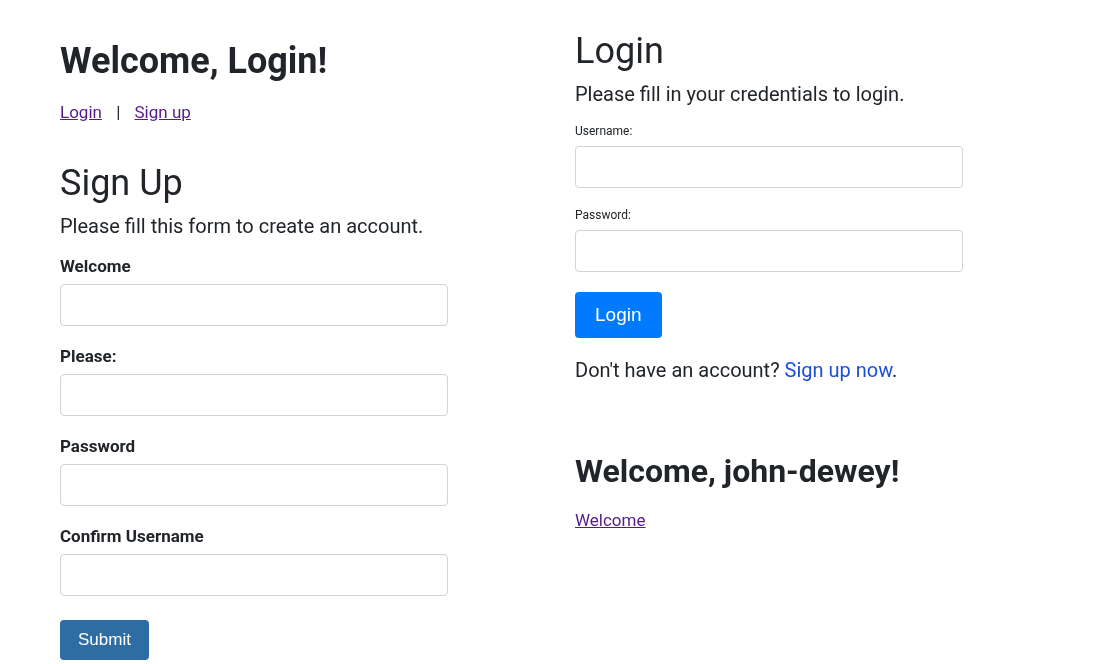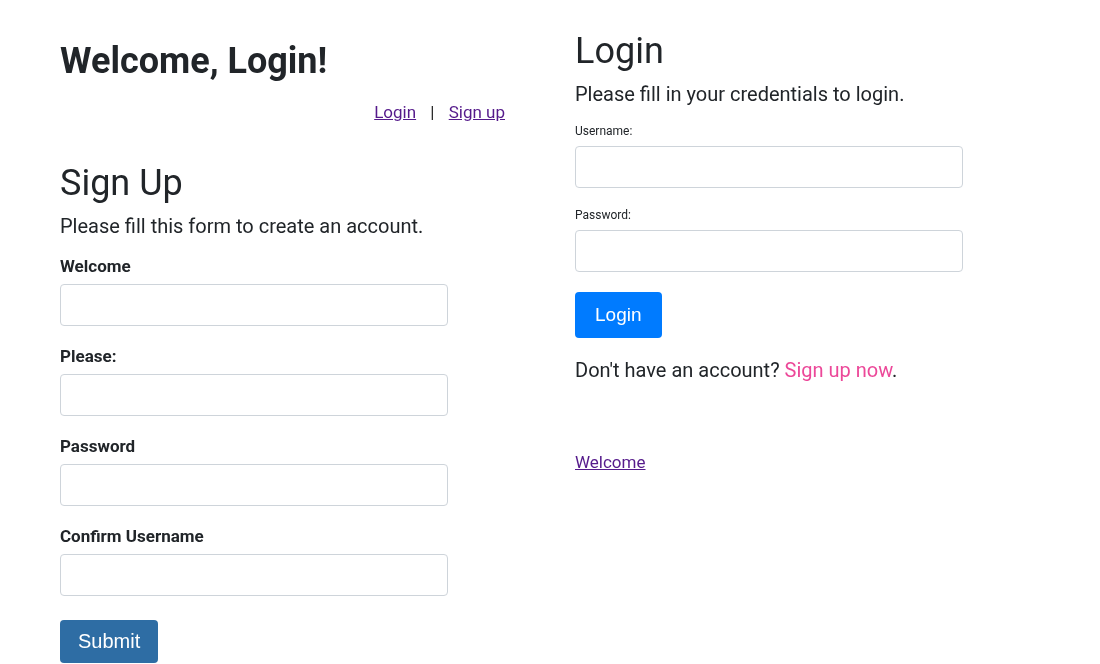--- a/index.html
+++ b/index.html
@@ -50,28 +50,27 @@
       margin-bottom: 10px;
       color: #212529;
     }
     p {
       font-size: 20px;
       margin-bottom: 18px;
     }
     .auth-links {
       font-size: 17px;
       margin-bottom: 40px;
-      text-align: right;
     }
     a {
       color: #551a8b;
       text-decoration: underline;
     }
     a.blue-link {
-      color: #ec4899;
+      color: #1d4ed8;
       text-decoration: none;
     }
     .sep {
       display: inline-block;
       margin: 0 10px;
       color: #222;
     }
     label {
       display: block;
       font-size: 17px;
@@ -97,21 +96,21 @@
     }
     .login-col input[type="text"],
     .login-col input[type="password"] {
       width: 388px;
     }
     .btn {
       display: inline-block;
       border: none;
       padding: 10px 18px;
       border-radius: 4px;
-      font-size: 20px;
+      font-size: 17px;
       cursor: pointer;
       color: #fff;
     }
     .btn-login {
       background: #007bff;
       padding: 12px 20px;
       font-size: 19px;
       margin-bottom: 20px;
     }
     .btn-submit {
@@ -172,17 +171,18 @@
     <input type="password" value="" style="">
 
     <button class="btn btn-login">Login</button>
 
     <p>
       <span>Don't have an account? </span><a href="#" class="blue-link">Sign up now</a><span>.</span>
     </p>
   </div>
 
   <div class="welcome-user">
+    <h1>Welcome, john-dewey!</h1>
     <div class="logout-links">
       <a href="#">Welcome</a>
     </div>
   </div>
 </div>
 
 </body></html>

